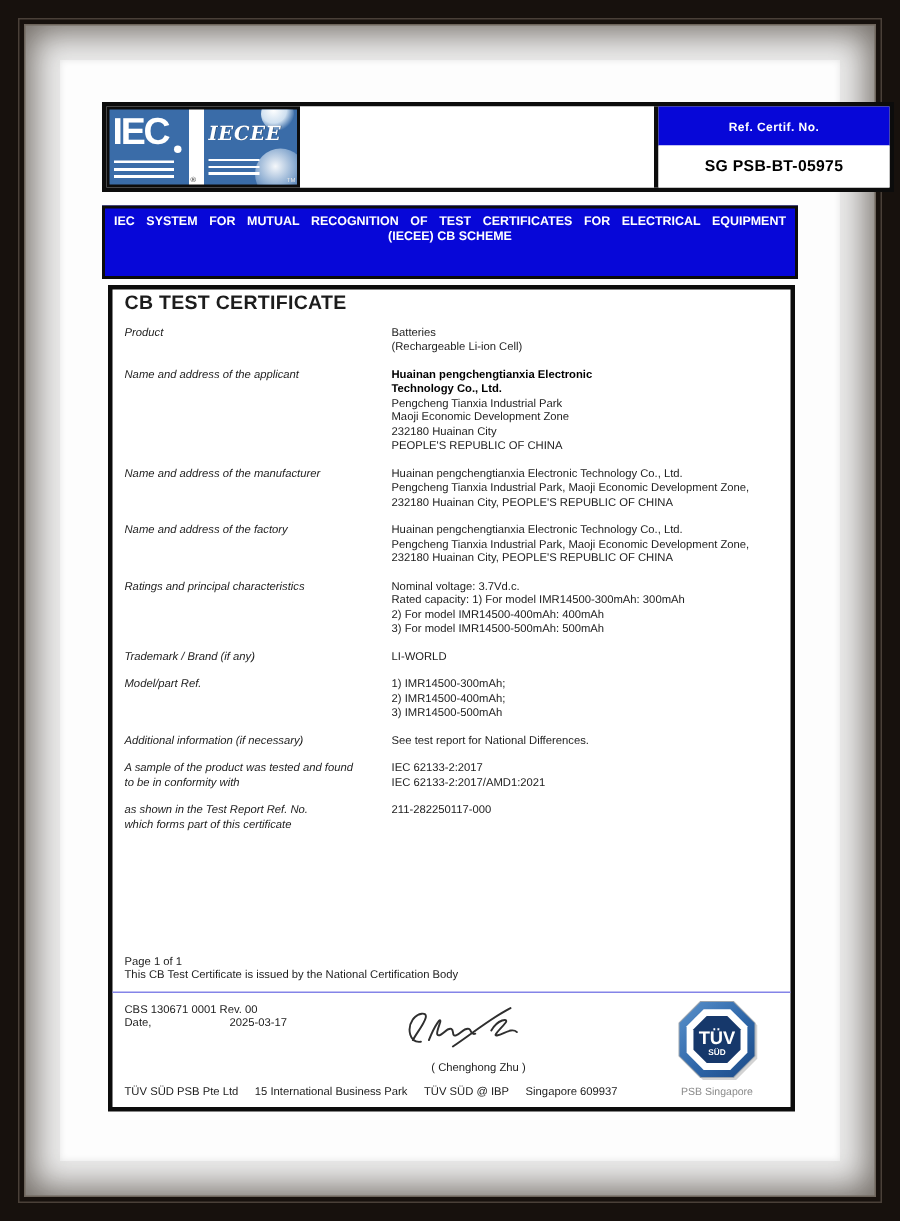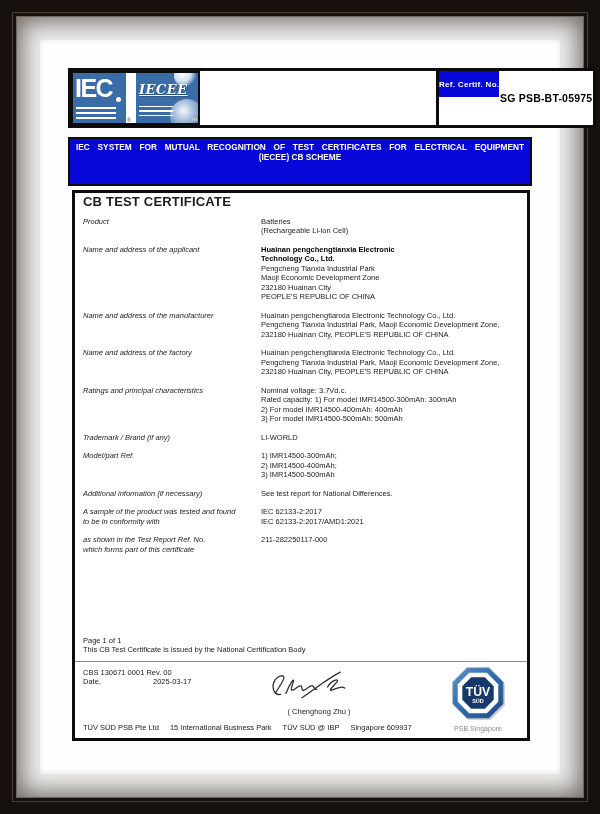--- a/index.html
+++ b/index.html
@@ -25,26 +25,26 @@
                background:repeating-linear-gradient(to bottom,#fff 0 2px,transparent 2px 5px); }
   .logo-divider { position:relative; width:10px; height:100%; background:#fff; }
   .reg-mark { position:absolute; bottom:0; left:1px; font-size:5px; color:#333; }
   .iecee-panel { position:relative; flex:1; height:100%; background:#3a6ca8; overflow:hidden; }
   .globe-a { position:absolute; right:2px; top:-8px; width:22px; height:22px; border-radius:50%;
              background:radial-gradient(circle at 38% 38%, #ffffff 0%, #cfe0f0 45%, rgba(120,160,205,0) 75%); }
   .globe-b { position:absolute; right:-6px; bottom:-10px; width:34px; height:34px; border-radius:50%;
              background:radial-gradient(circle at 40% 35%, rgba(255,255,255,0.95) 0%, rgba(200,220,240,0.55) 45%, rgba(120,160,205,0) 75%); }
   .iecee-text { position:absolute; left:3px; top:9px; color:#fff; font-weight:bold; font-style:italic;
                 font-family:"DejaVu Serif",serif; font-size:13px; letter-spacing:0.5px;
-                text-shadow:0.5px 0.5px 0 rgba(0,0,0,0.35);text-decoration:underline; }
+                text-shadow:0.5px 0.5px 0 rgba(0,0,0,0.35); }
   .iecee-lines { position:absolute; left:3px; bottom:5px; width:34px; height:12px;
                  background:repeating-linear-gradient(to bottom,#fff 0 1.5px,transparent 1.5px 4.5px); }
   .tm-mark { position:absolute; bottom:1px; right:1px; font-size:4px; color:#e8e8e8; }
   .header-gap { flex:1; background:#fff; }
-  .ref-box { width:157px; height:100%; border-left:3px solid #0c0c0c; display:flex; flex-direction:row; }
+  .ref-box { width:157px; height:100%; border-left:3px solid #0c0c0c; display:flex; flex-direction:column; }
   .ref-label { height:26px; background:#0707d8; color:#fff; font-size:8px; font-weight:bold;
                display:flex; align-items:center; justify-content:center; letter-spacing:0.3px; }
   .ref-value { flex:1; background:#fff; color:#000; font-size:10.5px; font-weight:bold;
                display:flex; align-items:center; justify-content:center; letter-spacing:0.2px; }
 
   
   .banner { position:absolute; left:28px; top:97px; width:464px; height:49px;
             border:2px solid #0c0c0c; background:#0707d8; color:#fff;
             padding:3px 6px; font-size:8.3px; font-weight:bold; line-height:10px; }
   .banner-line1 { text-align:justify; text-align-last:justify; }

